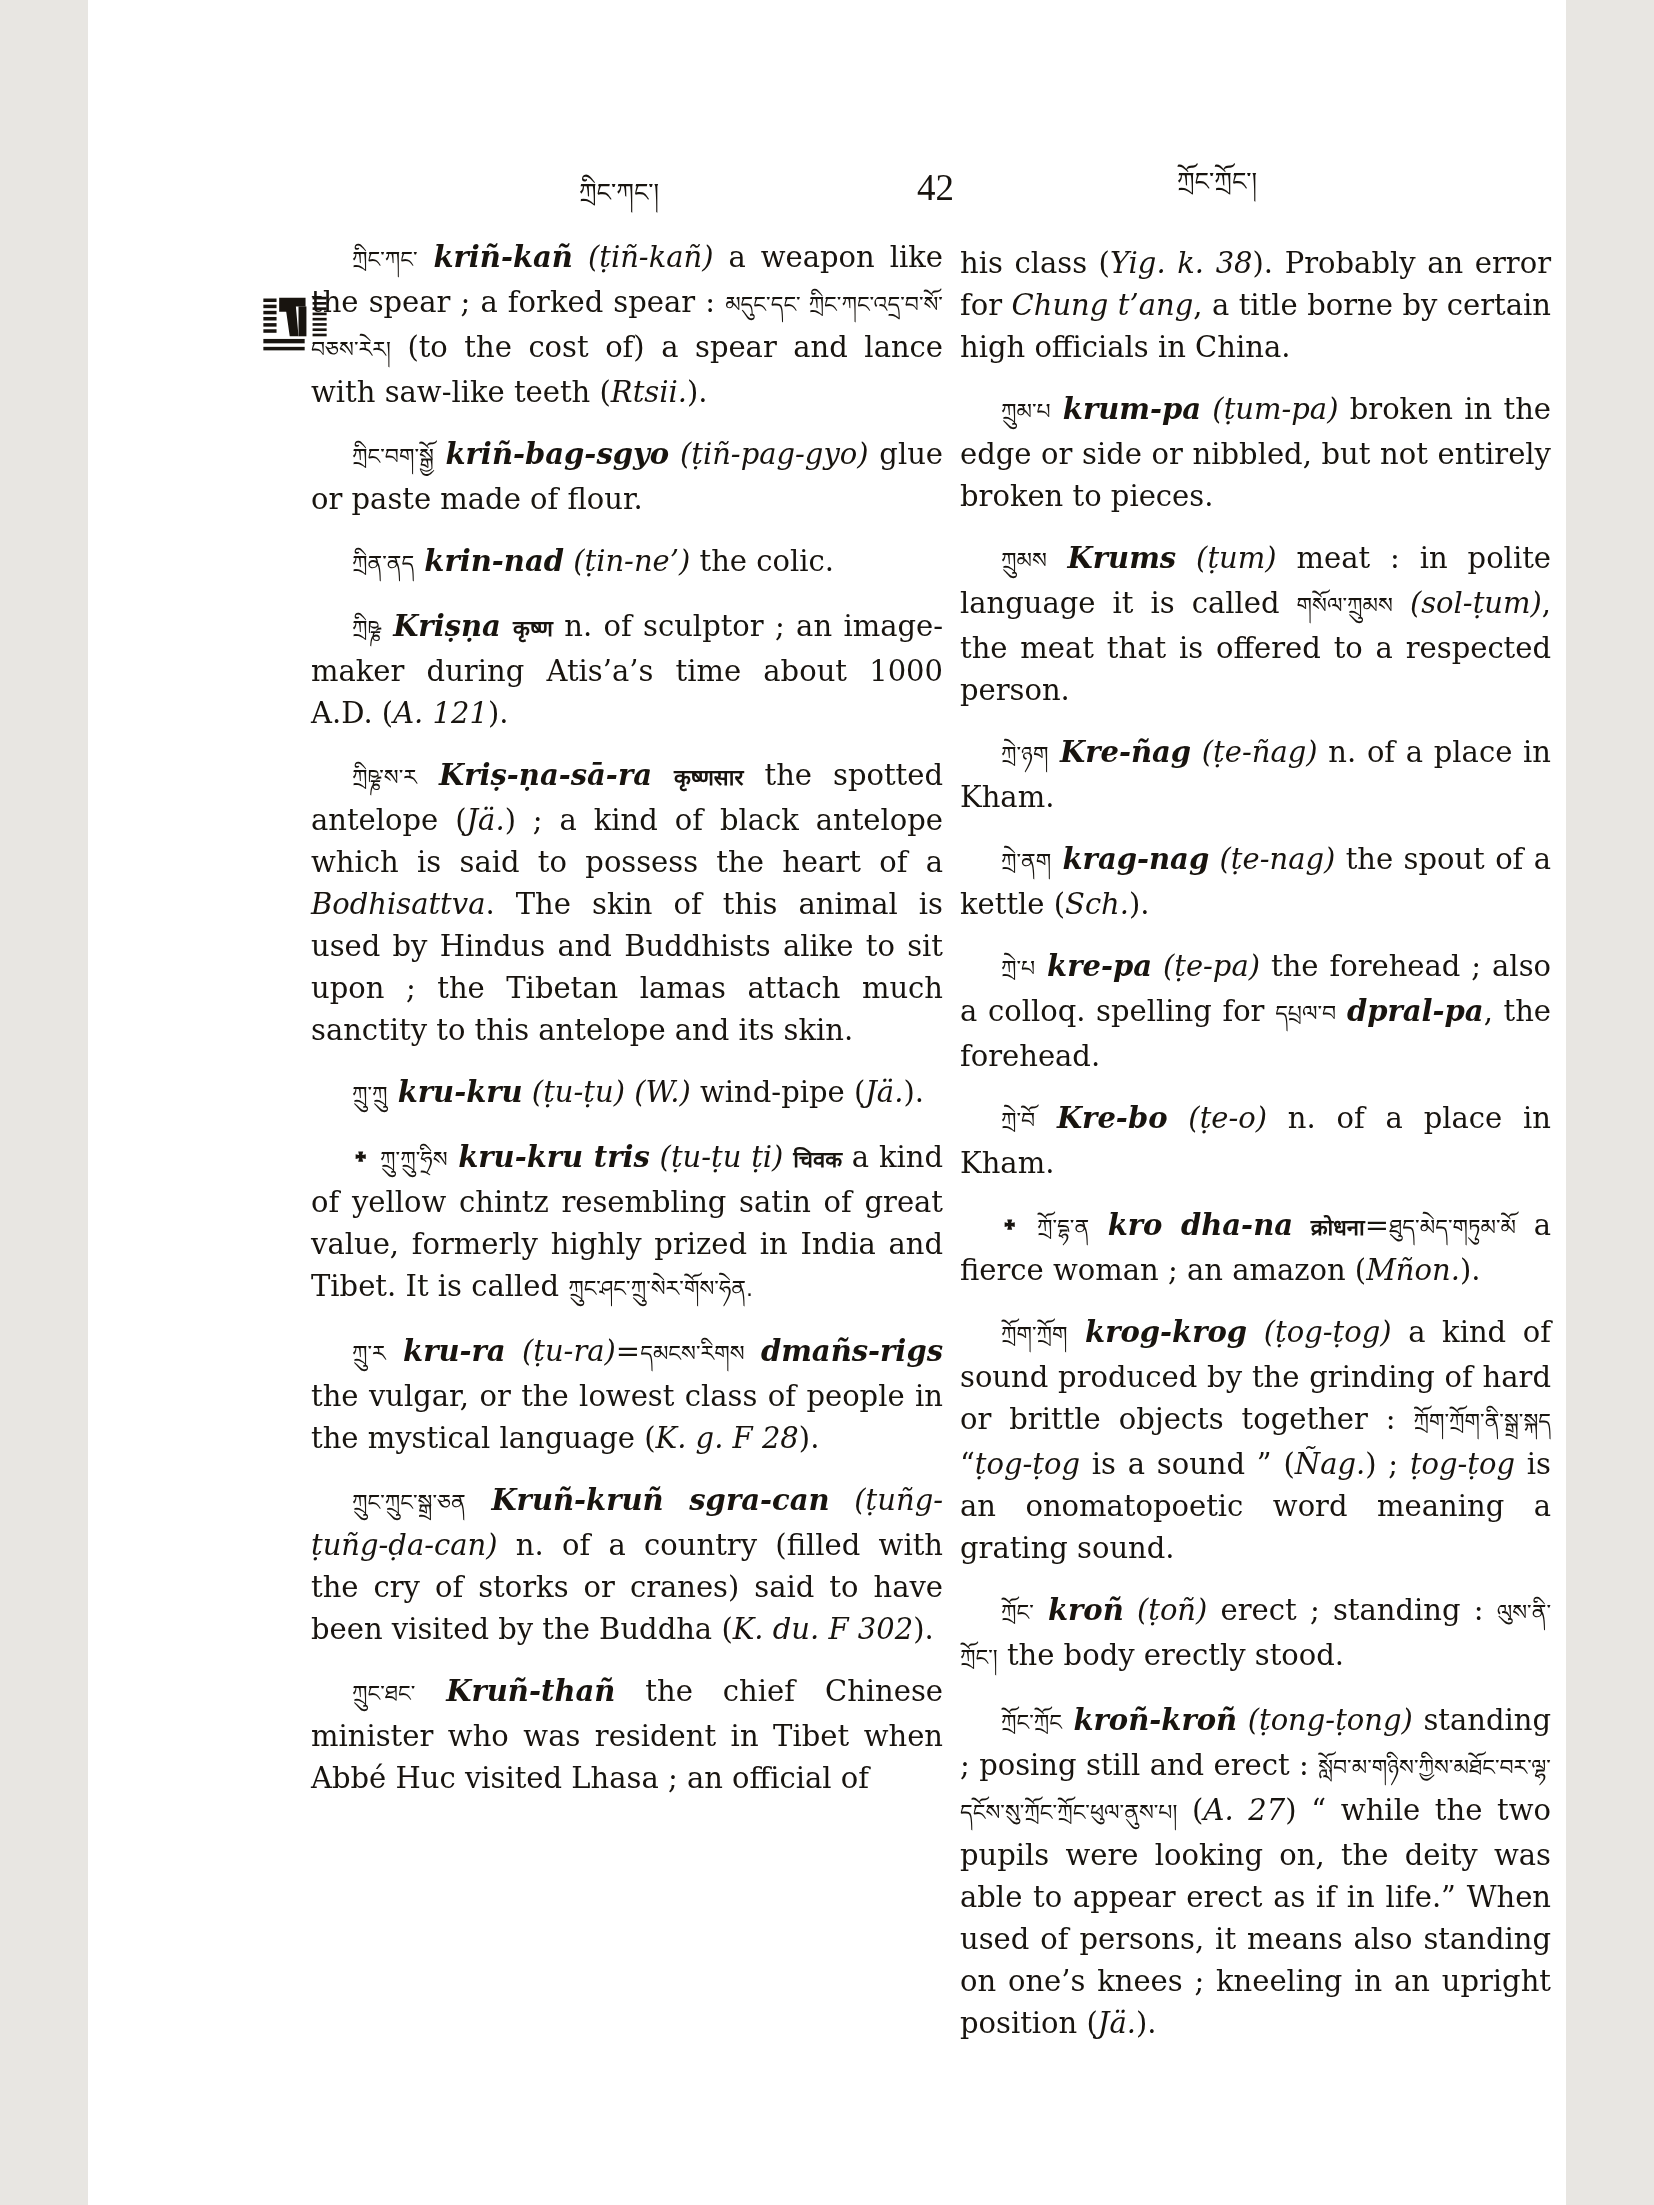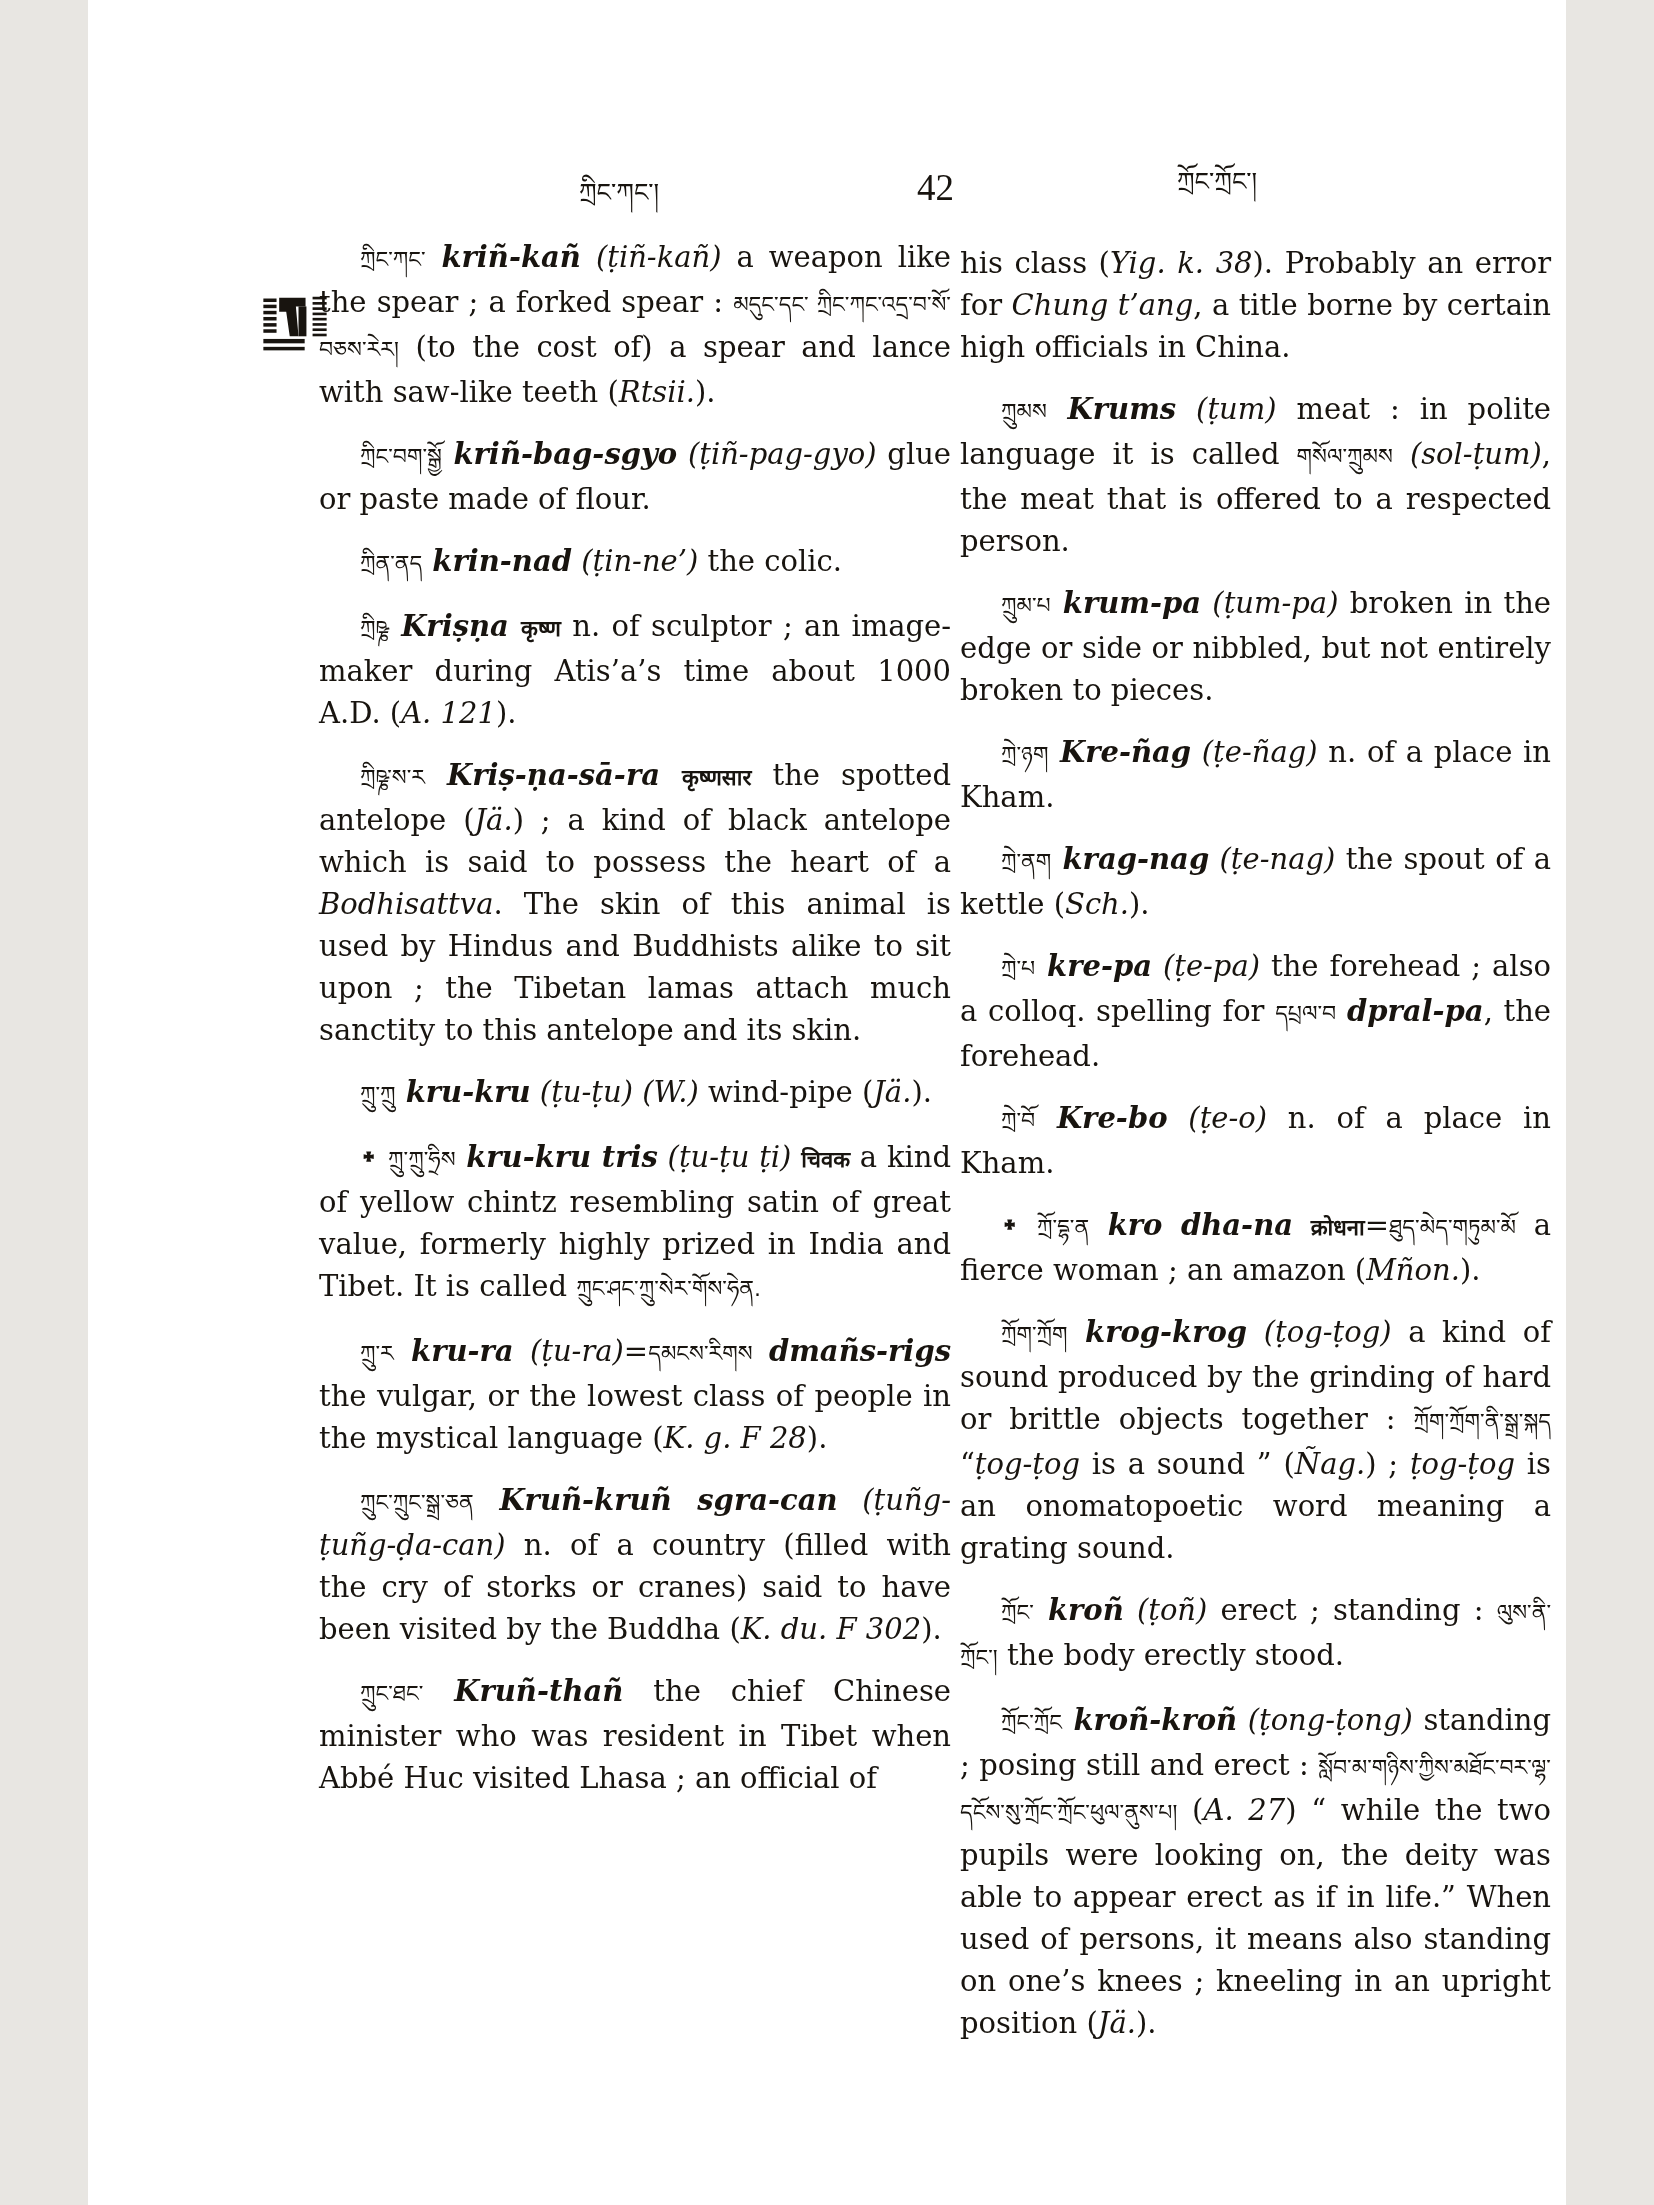--- a/index.html
+++ b/index.html
@@ -7,21 +7,21 @@
     position:relative;width:1478px;height:2206px;margin:0 auto;
     background:#ffffff;color:#18140f;
     font-family:"DejaVu Serif", serif;
     font-size:29px;line-height:42px;overflow:hidden;
   }
   .hdr-tib{position:absolute;font-family:"DejaVu Sans",sans-serif;font-size:25px;line-height:1;color:#18140f;}
   .hdr-tib.left{left:491px;top:180px;}
   .hdr-tib.right{left:1089px;top:169px;}
   .page-num{position:absolute;left:790px;top:166px;width:115px;text-align:center;font-size:37px;line-height:1.2;font-family:Liberation Serif, serif;}
   .col{position:absolute;text-align:justify;}
-  .col-left{left:231px;top:236px;width:632px;}
+  .col-left{left:223px;top:236px;width:632px;}
   .col-right{left:872px;top:242px;width:591px;}
   .entry{margin:0 0 20px 0;text-indent:41px;}
   .entry.noind{text-indent:0;}
   .tr{font-style:italic;font-weight:bold;}
   .ph{font-style:italic;}
   .tib{font-family:"DejaVu Sans",sans-serif;font-size:22px;letter-spacing:0px;}
   .dev{font-family:"DejaVu Sans",sans-serif;font-size:22px;font-weight:bold;}
   .sym{font-family:"DejaVu Sans",sans-serif;font-weight:bold;}
   .ornament{position:absolute;left:175px;top:295px;width:64px;height:58px;}
   .ornament svg{display:block;}
@@ -70,22 +70,22 @@
       <p class="entry"><span class="tib">ཀྲིཥྞ་ས་ར</span><span class="tr"> Kriṣ-ṇa-sā-ra </span><span class="dev">कृष्णसार</span><span class="txt"> the spotted antelope (</span><span class="ph">Jä.</span><span class="txt">) ; a kind of black antelope which is said to possess the heart of a </span><span class="ph">Bodhisattva</span><span class="txt">.  The skin of this animal is used by Hindus and Buddhists alike to sit upon ; the Tibetan lamas attach much sanctity to this antelope and its skin.</span></p>
       <p class="entry"><span class="tib">ཀྲུ་ཀྲུ</span><span class="tr"> kru-kru</span><span class="ph"> (ṭu-ṭu)</span><span class="ph"> (W.)</span><span class="txt"> wind-pipe (</span><span class="ph">Jä.</span><span class="txt">).</span></p>
       <p class="entry"><span class="sym">᛭ </span><span class="tib">ཀྲུ་ཀྲུ་ཧྲིས</span><span class="tr"> kru-kru tris</span><span class="ph"> (ṭu-ṭu ṭi)</span><span class="txt"> </span><span class="dev">चिवक</span><span class="txt"> a kind of yellow chintz resembling satin of great value, formerly highly prized in India and Tibet.  It is called </span><span class="tib">ཀྲུང་ཤང་ཀྲུ་སེར་གོས་ཧེན.</span></p>
       <p class="entry"><span class="tib">ཀྲུ་ར</span><span class="tr"> kru-ra</span><span class="ph"> (ṭu-ra)</span><span class="txt">=</span><span class="tib">དམངས་རིགས</span><span class="txt"> </span><span class="tr">dmañs-rigs</span><span class="txt"> the vulgar, or the lowest class of people in the mystical language (</span><span class="ph">K. g. F 28</span><span class="txt">).</span></p>
       <p class="entry"><span class="tib">ཀྲུང་ཀྲུང་སྒྲ་ཅན</span><span class="tr"> Kruñ-kruñ sgra-can</span><span class="ph"> (ṭuñg-ṭuñg-ḍa-can)</span><span class="txt"> n. of a country (filled with the cry of storks or cranes) said to have been visited by the Buddha (</span><span class="ph">K. du. F 302</span><span class="txt">).</span></p>
       <p class="entry"><span class="tib">ཀྲུང་ཐང་</span><span class="tr"> Kruñ-thañ</span><span class="txt"> the chief Chinese minister who was resident in Tibet when Abbé Huc visited Lhasa ; an official of</span></p>
     </div>
 
   <div class="col col-right">
       <p class="entry noind"><span class="txt">his class (</span><span class="ph">Yig. k. 38</span><span class="txt">). Probably an error for </span><span class="ph">Chung t’ang</span><span class="txt">,  a title borne by certain high officials in China.</span></p>
+      <p class="entry"><span class="tib">ཀྲུམ་པ</span><span class="tr"> krum-pa</span><span class="ph"> (ṭum-pa)</span><span class="txt"> broken in the edge or side or nibbled, but not entirely broken to pieces.</span></p>
       <p class="entry"><span class="tib">ཀྲུམས</span><span class="tr"> Krums</span><span class="ph"> (ṭum)</span><span class="txt"> meat : in polite language it is called </span><span class="tib">གསོལ་ཀྲུམས</span><span class="ph"> (sol-ṭum)</span><span class="txt">, the meat that is offered to a respected person.</span></p>
-      <p class="entry"><span class="tib">ཀྲུམ་པ</span><span class="tr"> krum-pa</span><span class="ph"> (ṭum-pa)</span><span class="txt"> broken in the edge or side or nibbled, but not entirely broken to pieces.</span></p>
       <p class="entry"><span class="tib">ཀྲེ་ཉག</span><span class="tr"> Kre-ñag</span><span class="ph"> (ṭe-ñag)</span><span class="txt"> n. of a place in Kham.</span></p>
       <p class="entry"><span class="tib">ཀྲེ་ནག</span><span class="tr"> krag-nag</span><span class="ph"> (ṭe-nag)</span><span class="txt"> the spout of a kettle (</span><span class="ph">Sch.</span><span class="txt">).</span></p>
       <p class="entry"><span class="tib">ཀྲེ་པ</span><span class="tr"> kre-pa</span><span class="ph"> (ṭe-pa)</span><span class="txt"> the forehead ; also a colloq. spelling for </span><span class="tib">དཔྲལ་བ</span><span class="txt"> </span><span class="tr">dpral-pa</span><span class="txt">, the forehead.</span></p>
       <p class="entry"><span class="tib">ཀྲེ་བོ</span><span class="tr"> Kre-bo</span><span class="ph"> (ṭe-o)</span><span class="txt"> n.  of  a place in Kham.</span></p>
       <p class="entry"><span class="sym">᛭ </span><span class="tib">ཀྲོ་དྷ་ན</span><span class="tr"> kro dha-na</span><span class="txt"> </span><span class="dev">क्रोधना</span><span class="txt">=</span><span class="tib">ཐུད་མེད་གཏུམ་མོ</span><span class="txt"> a fierce woman ; an amazon (</span><span class="ph">Mñon.</span><span class="txt">).</span></p>
       <p class="entry"><span class="tib">ཀྲོག་ཀྲོག</span><span class="tr"> krog-krog</span><span class="ph"> (ṭog-ṭog)</span><span class="txt"> a kind of sound produced by the grinding of hard or brittle objects together : </span><span class="tib">ཀྲོག་ཀྲོག་ནི་སྒྲ་སྐད</span><span class="txt"> “</span><span class="ph">ṭog-ṭog</span><span class="txt"> is a sound ” (</span><span class="ph">Ñag.</span><span class="txt">) ; </span><span class="ph">ṭog-ṭog</span><span class="txt"> is an onomatopoetic word meaning a grating sound.</span></p>
       <p class="entry"><span class="tib">ཀྲོང་</span><span class="tr"> kroñ</span><span class="ph"> (ṭoñ)</span><span class="txt"> erect ;  standing : </span><span class="tib">ལུས་ནི་ ཀྲོང་།</span><span class="txt"> the body erectly stood.</span></p>
       <p class="entry"><span class="tib">ཀྲོང་ཀྲོང</span><span class="tr"> kroñ-kroñ</span><span class="ph"> (ṭong-ṭong)</span><span class="txt"> standing ;  posing  still  and  erect : </span><span class="tib">སློབ་མ་གཉིས་ཀྱིས་མཐོང་བར་ལྷ་དངོས་སུ་ཀྲོང་ཀྲོང་ཕུལ་ནུས་པ།</span><span class="txt"> (</span><span class="ph">A.  27</span><span class="txt">) “ while the two pupils were looking on, the deity was able to appear erect as if in life.”  When used of persons, it means also standing on one’s knees ; kneeling in an upright position (</span><span class="ph">Jä.</span><span class="txt">).</span></p>
     </div>
 

